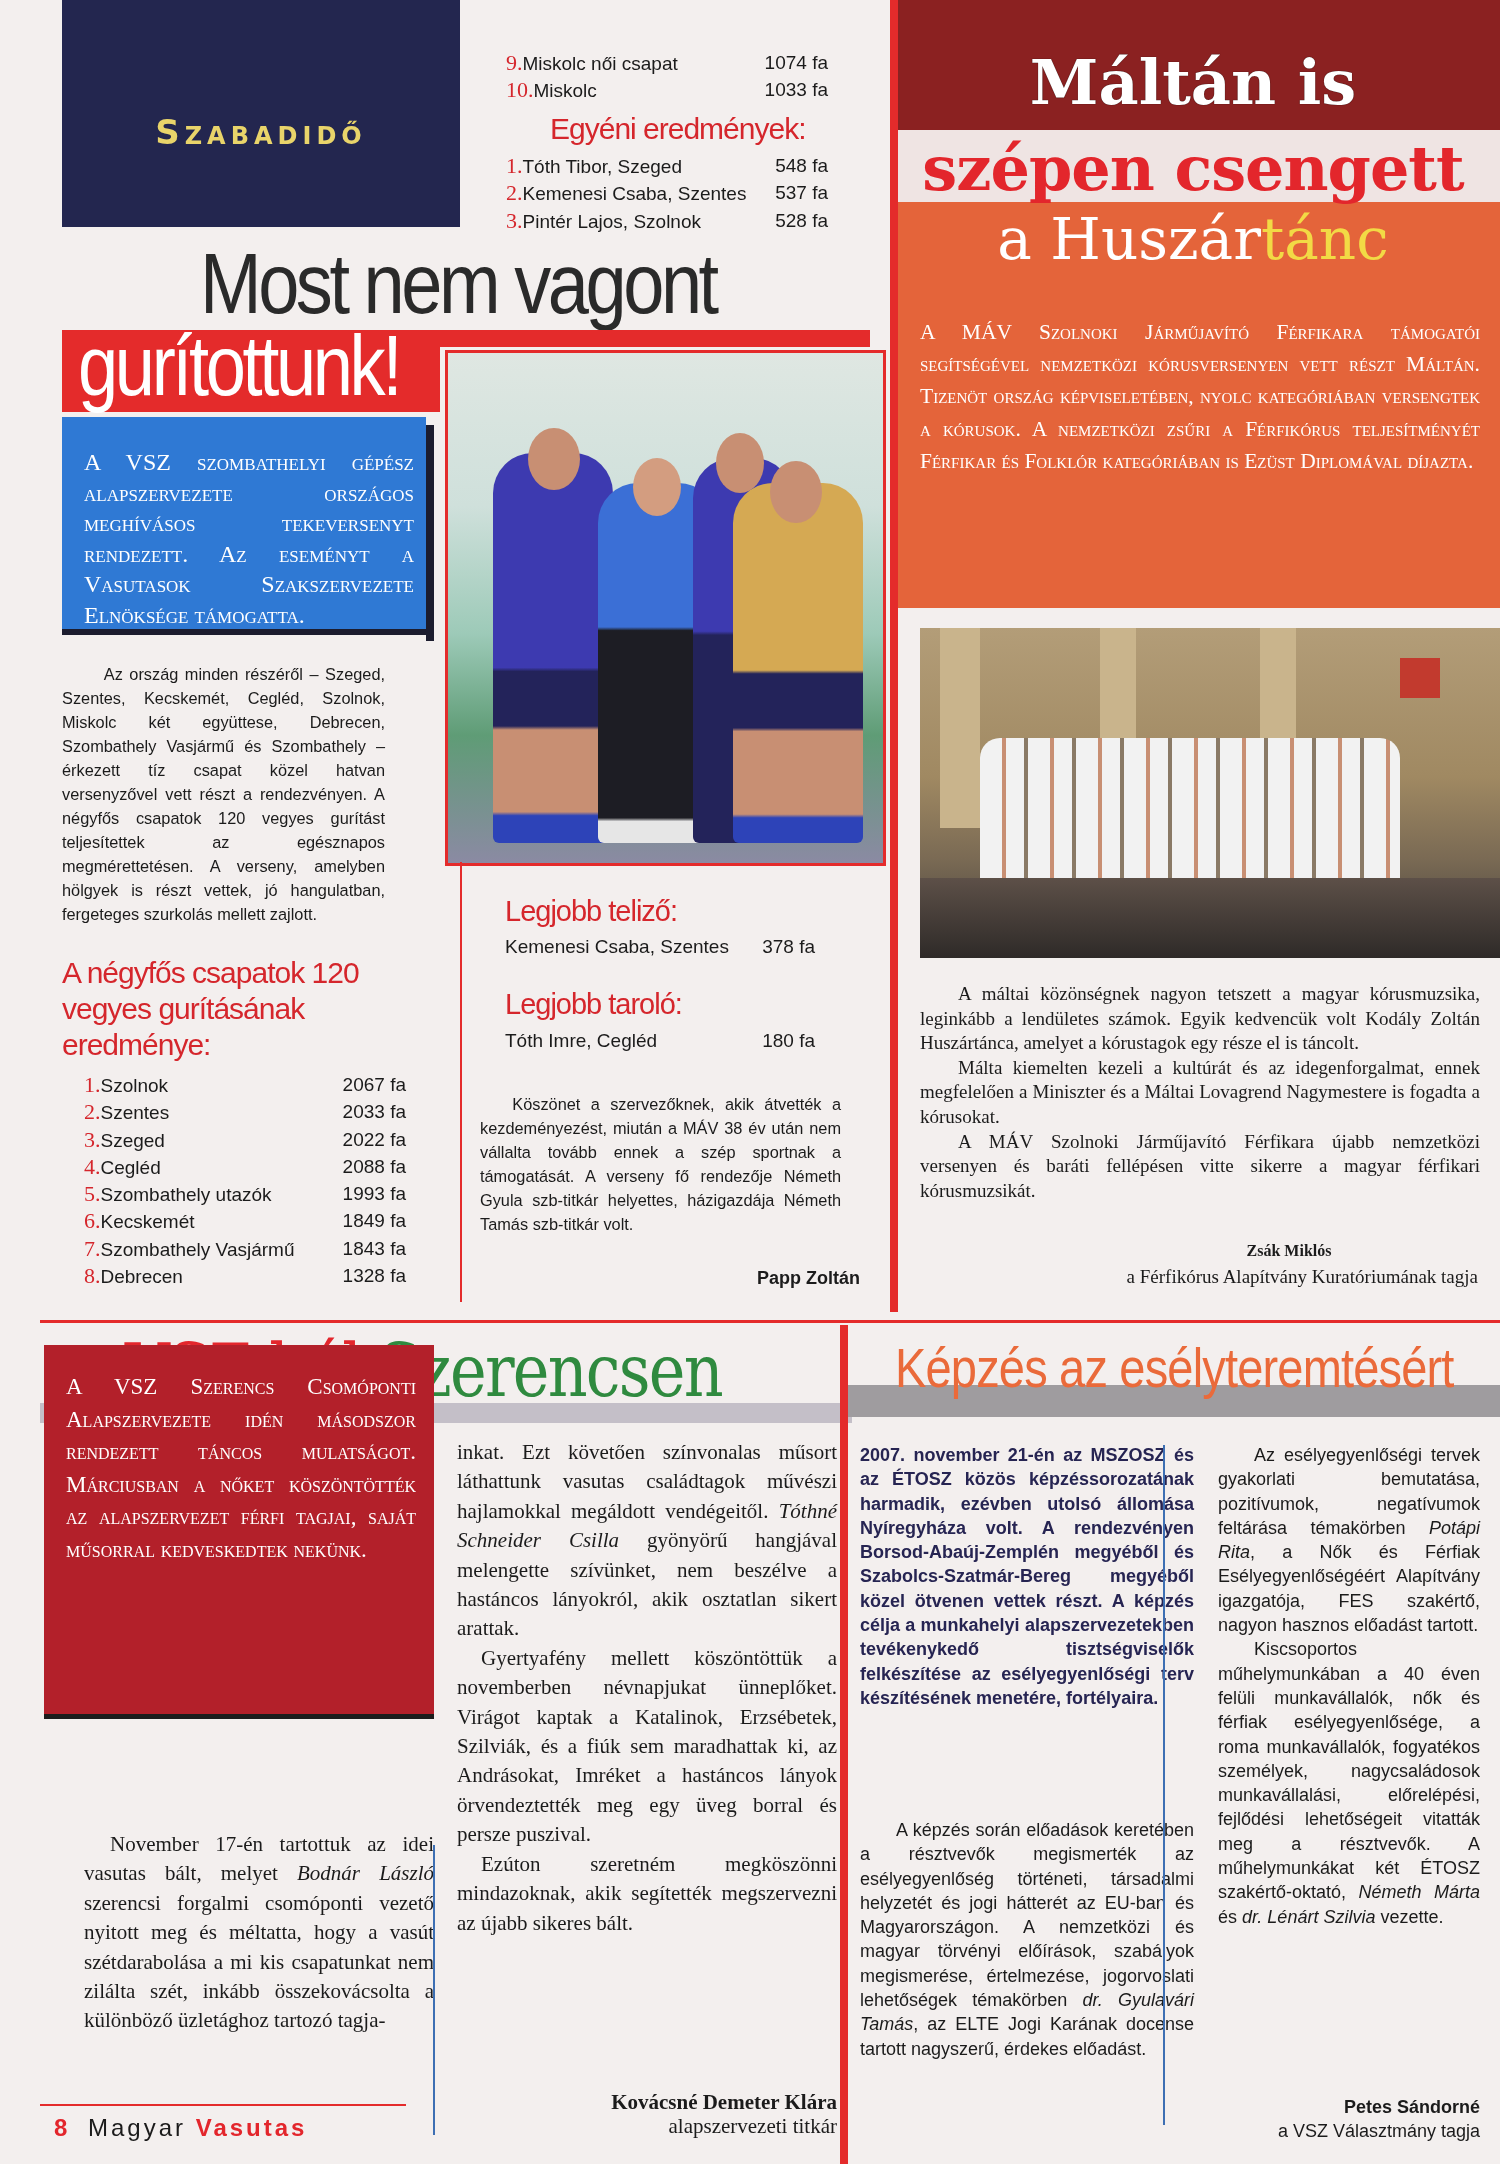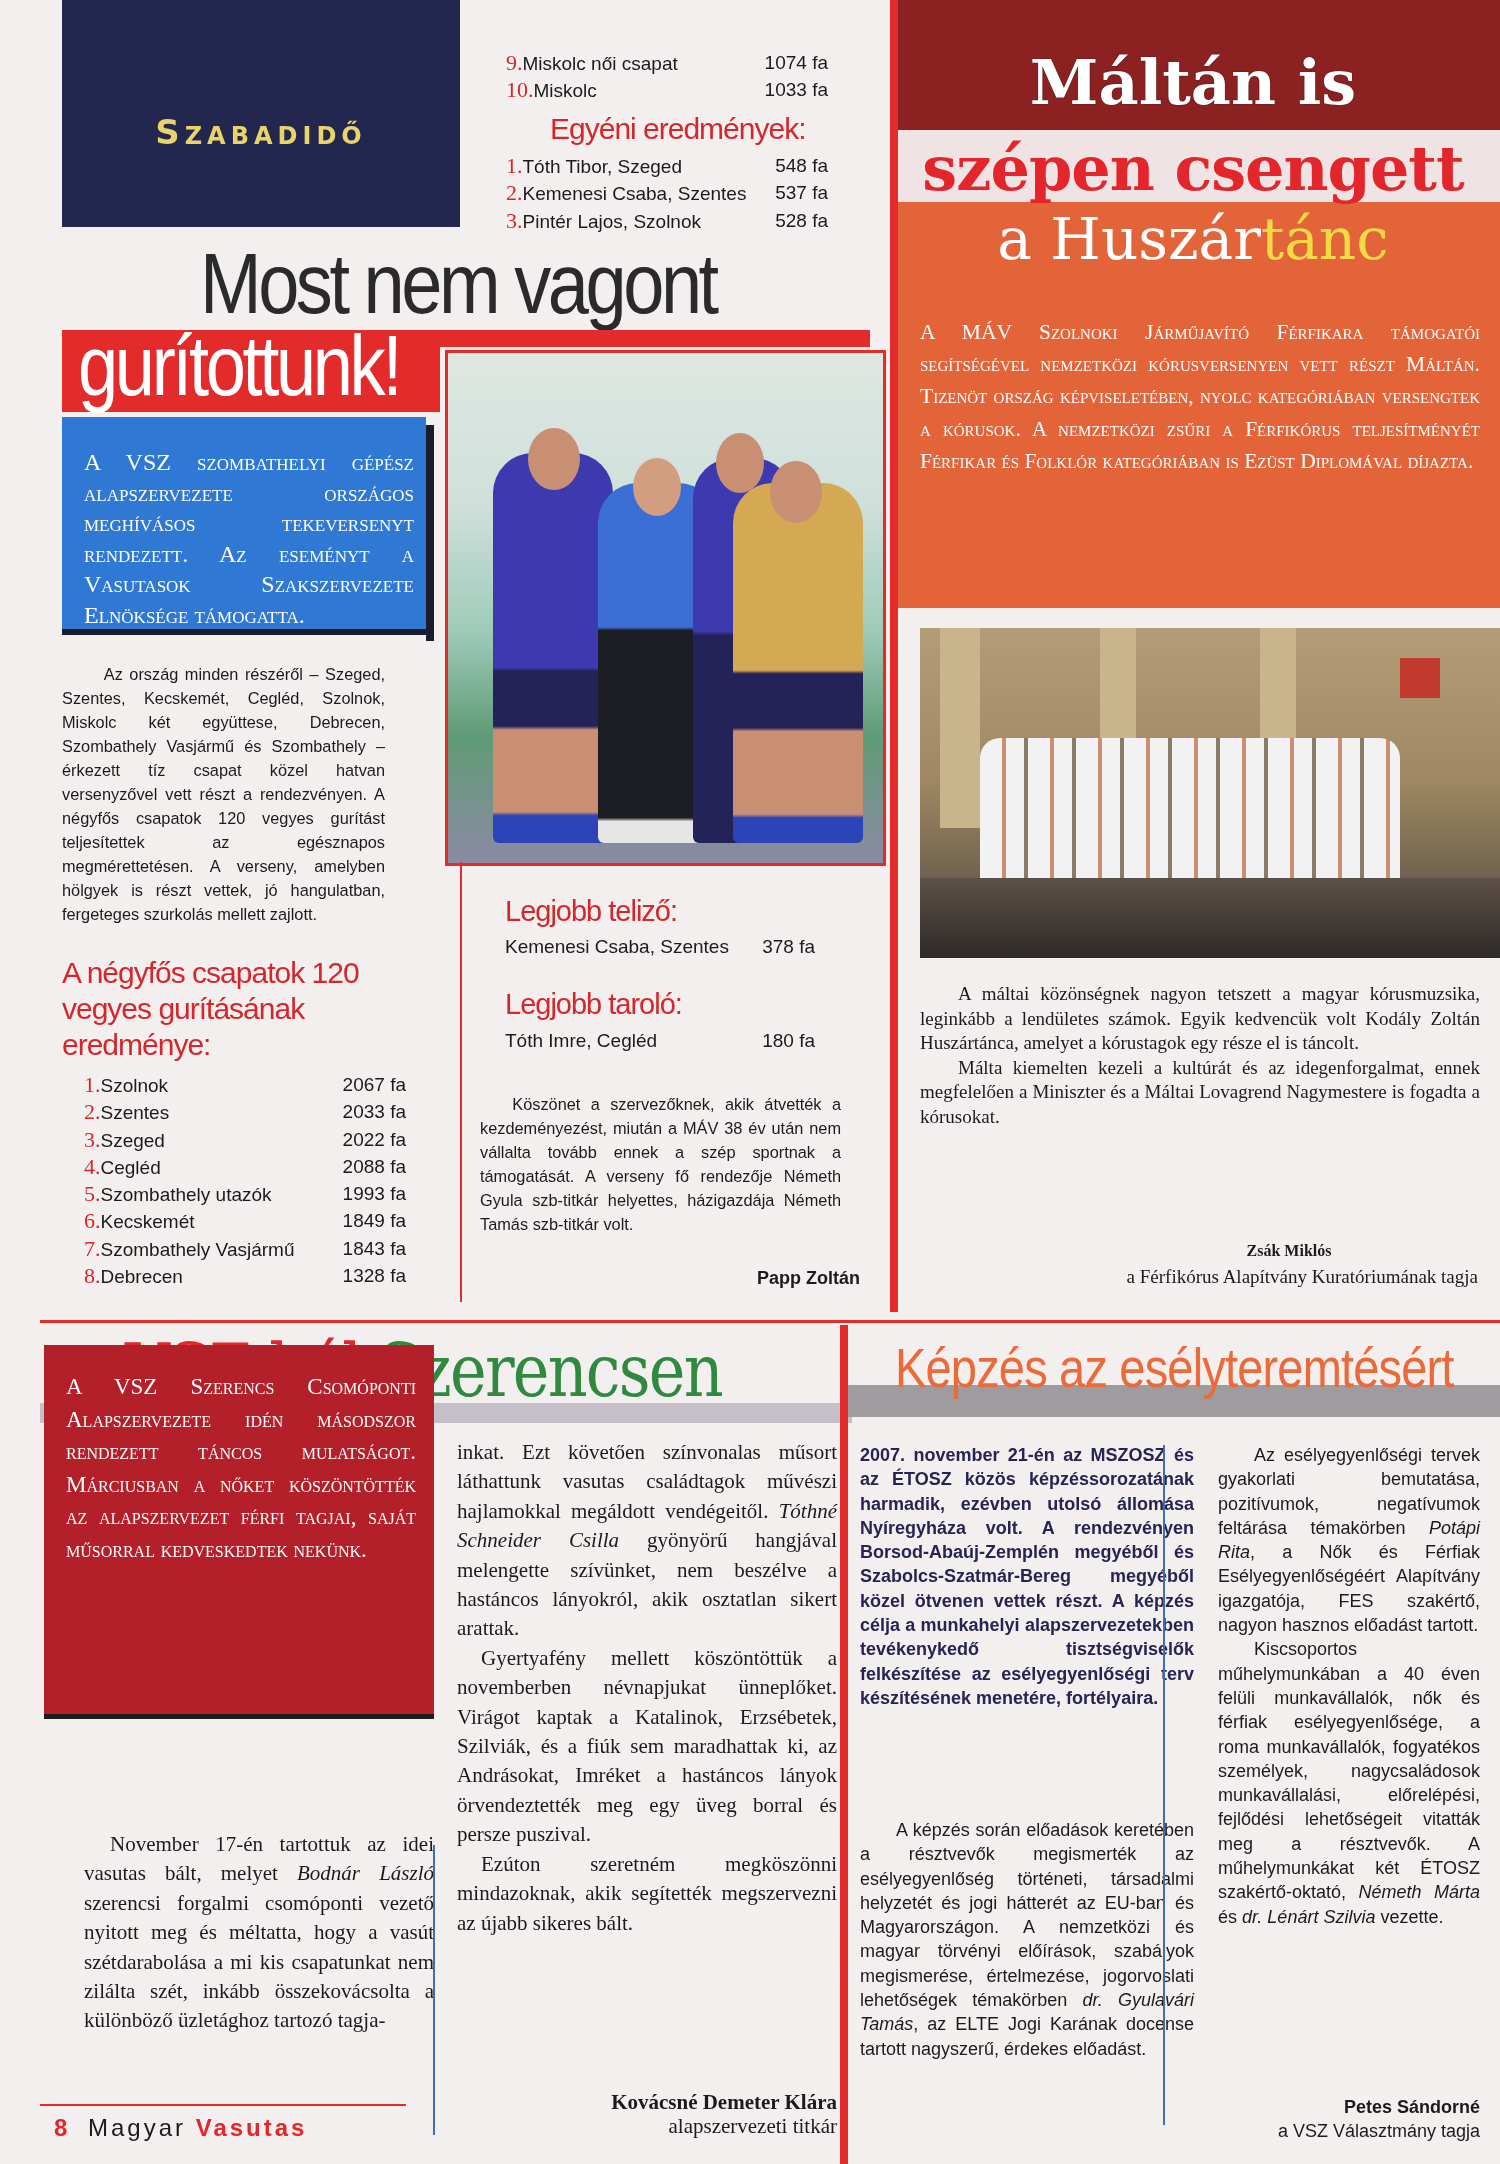--- a/index.html
+++ b/index.html
@@ -206,20 +206,21 @@
   <div style="position:absolute;left:180px;top:0;width:36px;height:200px;background:#c9b48c;"></div>
   <div style="position:absolute;left:340px;top:0;width:36px;height:200px;background:#c9b48c;"></div>
   <div style="position:absolute;left:480px;top:30px;width:40px;height:40px;background:#c23a2e;"></div>
   <div style="position:absolute;left:60px;top:110px;width:420px;height:150px;background:repeating-linear-gradient(90deg,#f2f2f2 0 22px,#c88f73 22px 26px,#f2f2f2 26px 44px,#8a7a66 44px 48px);border-radius:20px 20px 0 0;"></div>
   <div style="position:absolute;left:0;top:250px;width:580px;height:80px;background:linear-gradient(180deg,#5d5048,#2e2a28);"></div>
 </div>
 
 <div class="abs" id="malta-body">
   <p>A máltai közönségnek nagyon tetszett a magyar kórusmuzsika, leginkább a lendületes számok. Egyik kedvencük volt Kodály Zoltán Huszártánca, amelyet a kórustagok egy része el is táncolt.</p>
   <p>Málta kiemelten kezeli a kultúrát és az idegenforgalmat, ennek megfelelően a Miniszter és a Máltai Lovagrend Nagymestere is fogadta a kórusokat.</p>
+  <p>A MÁV Szolnoki Járműjavító Férfikara újabb nemzetközi versenyen és baráti fellépésen vitte sikerre a magyar férfikari kórusmuzsikát.</p>
 </div>
 <div class="abs" id="malta-author">Zsák Miklós</div>
 <div class="abs" id="malta-author-role">a Férfikórus Alapítvány Kuratóriumának tagja</div>
 
 <div class="abs" id="hr-top"></div>
 
 <div class="abs" id="ball-gray"></div>
 <div class="abs" id="ball-title"><span class="red">VSZ-bál</span> <span class="green">Szerencsen</span></div>
 
 <div class="abs" id="ball-lead">A VSZ Szerencs Csomóponti Alapszervezete idén másodszor rendezett táncos mulatságot. Márciusban a nőket köszöntötték az alapszervezet férfi tagjai, saját műsorral kedveskedtek nekünk.</div>

